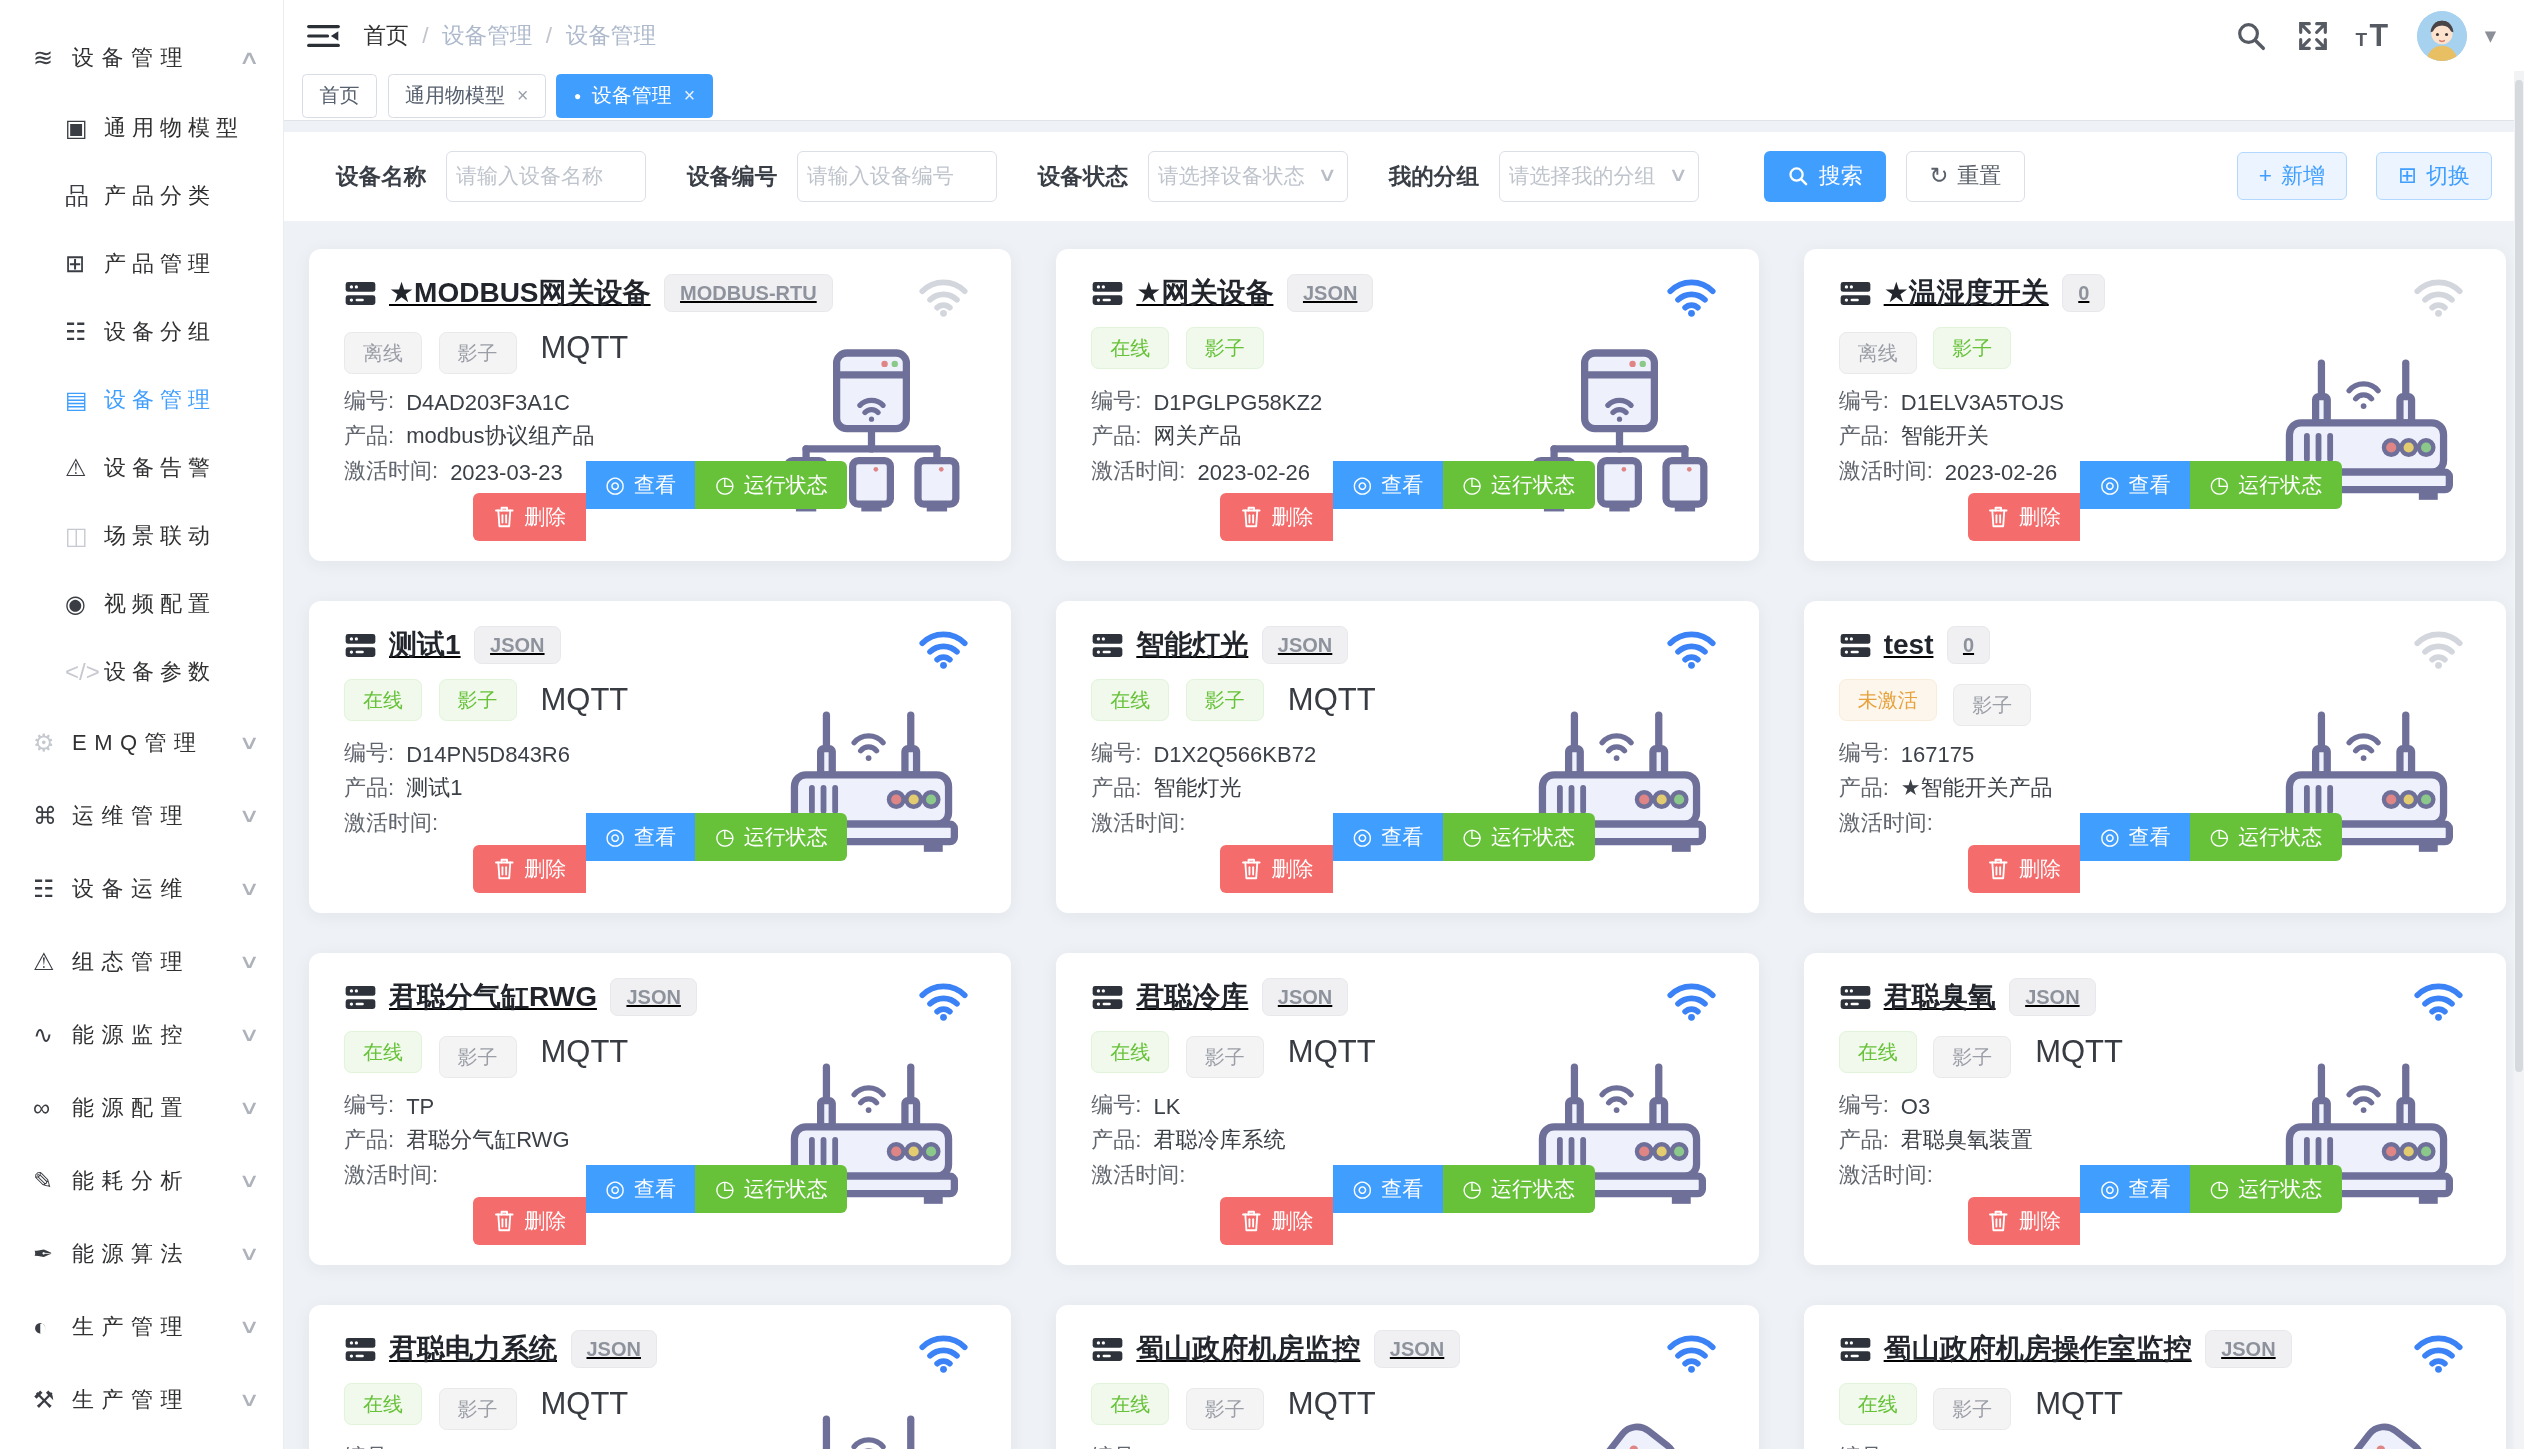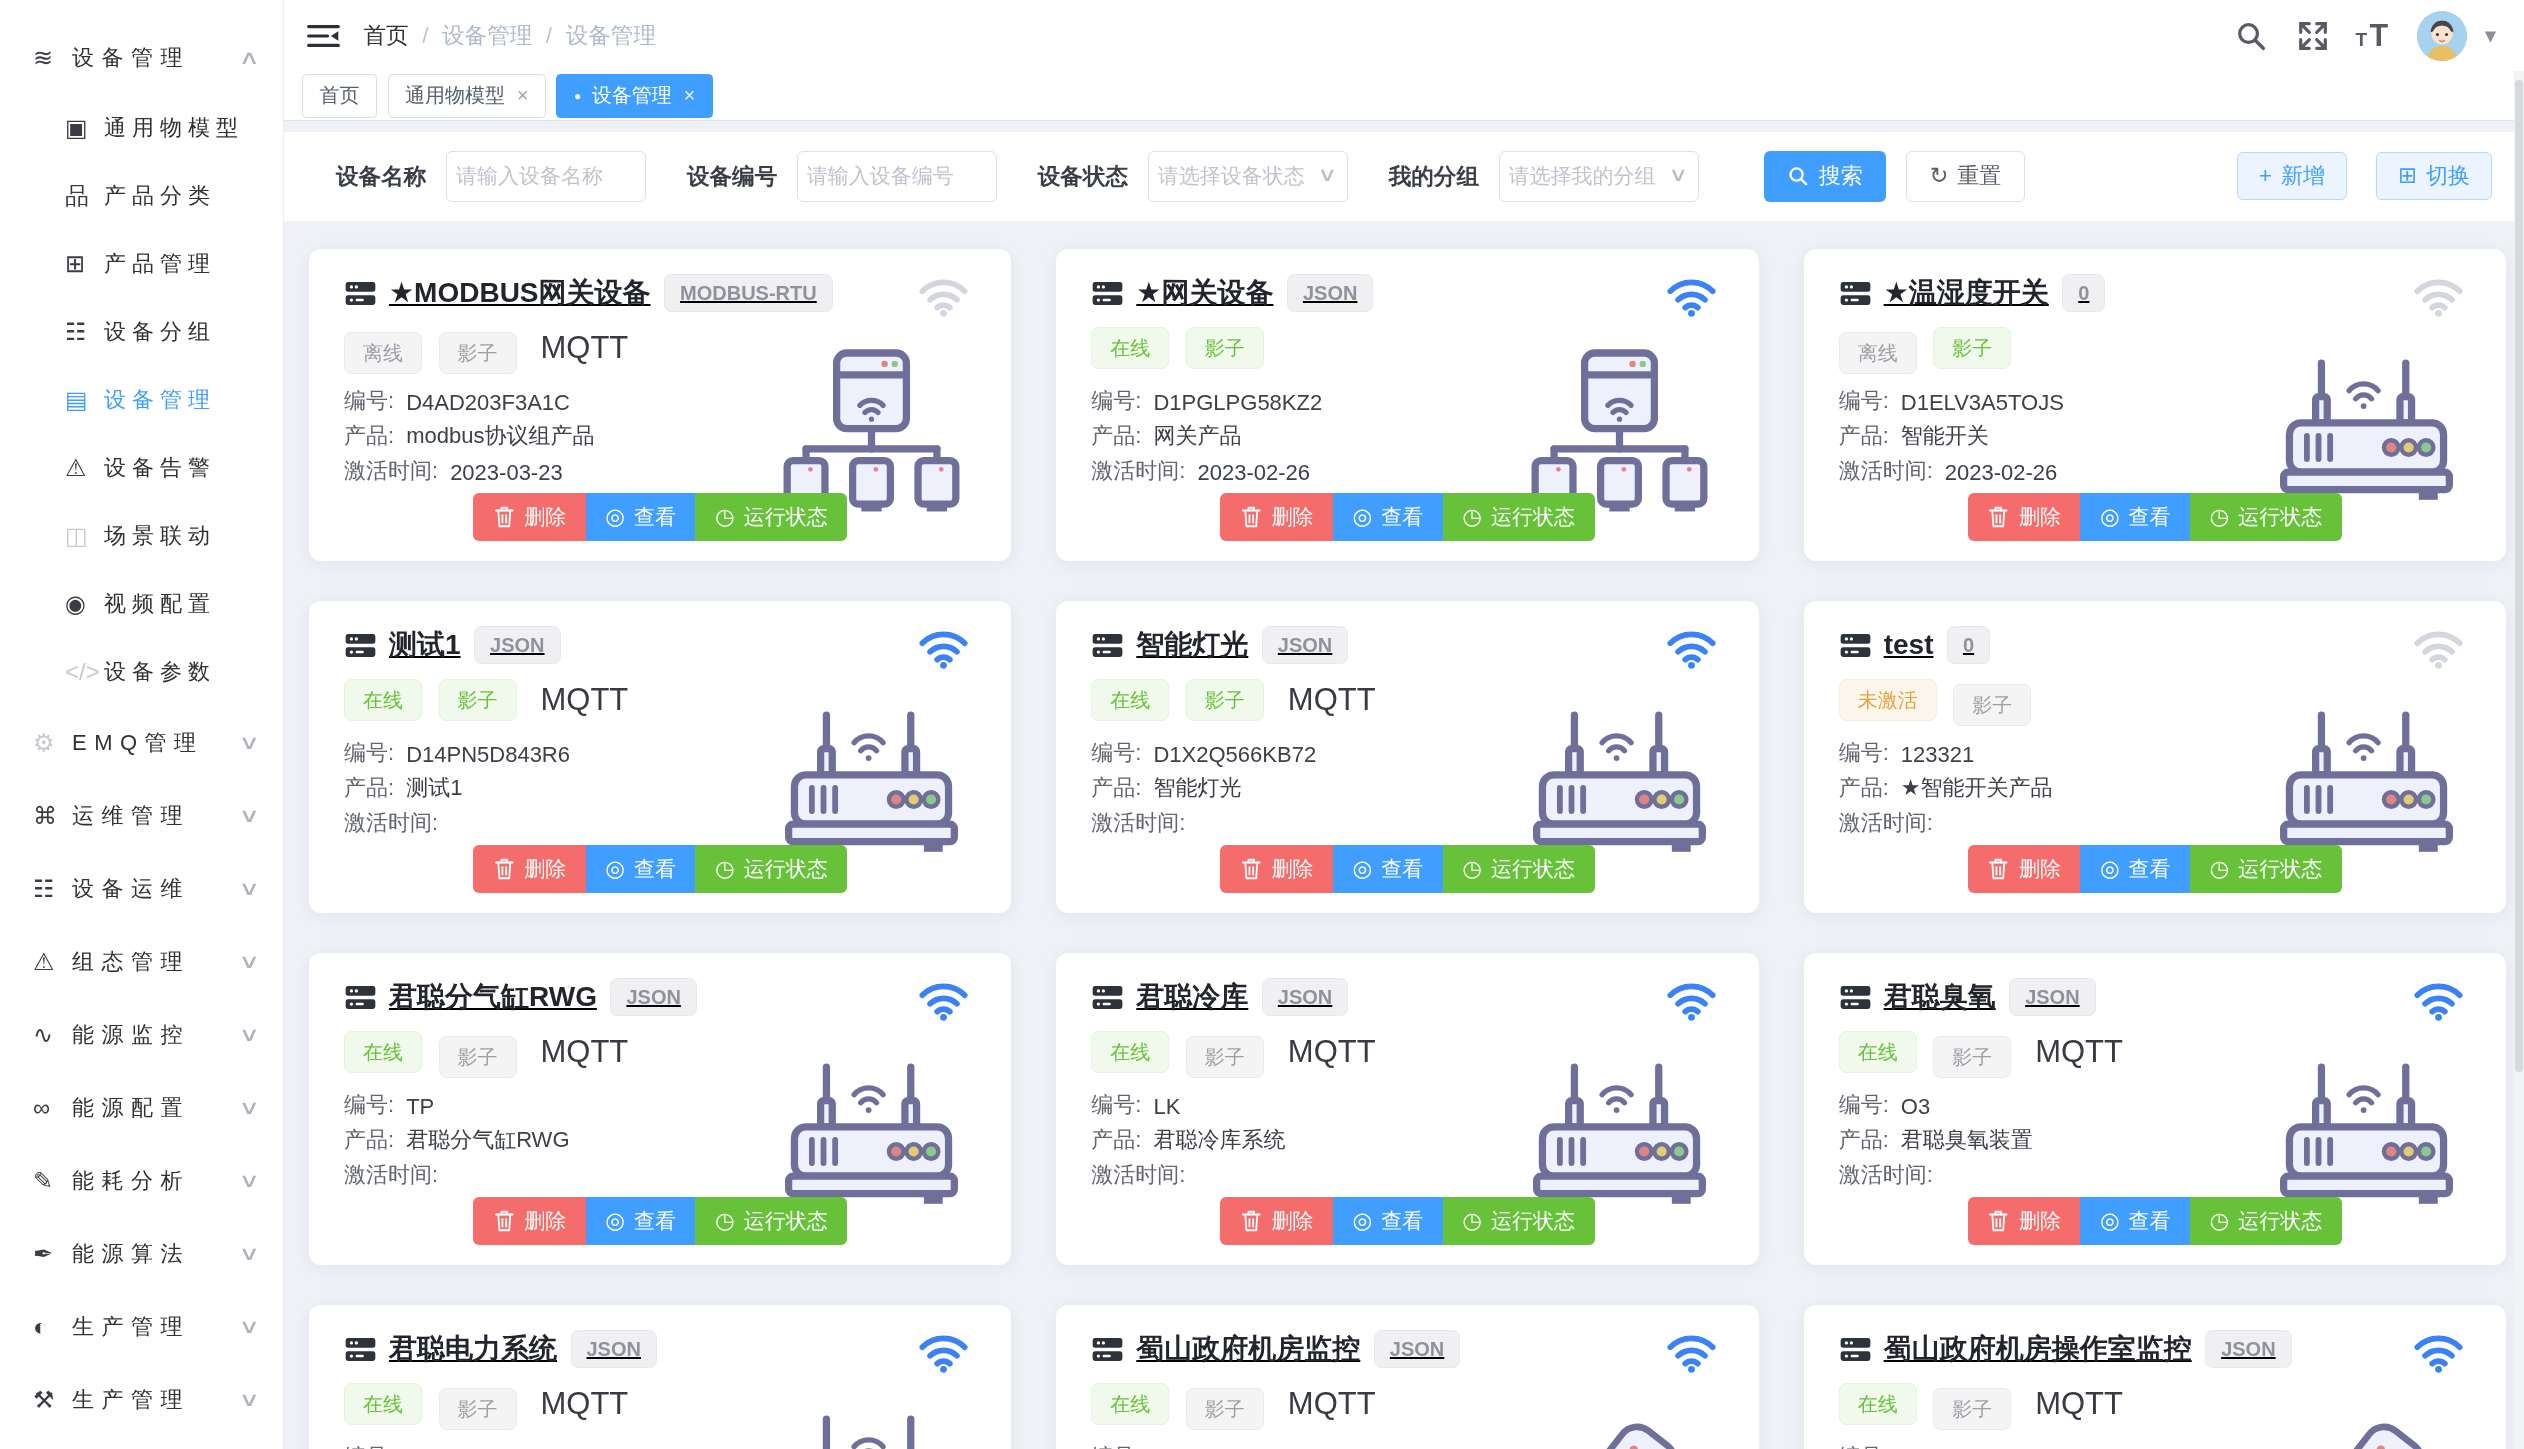--- a/index.html
+++ b/index.html
@@ -93,21 +93,21 @@
   .info-label { color:#61656d; margin-right:12px; white-space:nowrap; }
   .info-value { color:#3c4047; white-space:nowrap; }
   .card-art { position:absolute; right:45px; top:96px; width:189px; height:173px; }
   .card-art svg { width:100%; height:100%; }
   .actions { position:absolute; left:0; right:0; bottom:19.5px; display:flex; justify-content:center; }
   .abtn { display:inline-flex; align-items:center; gap:9px; height:48px; padding:0 19.5px;
     border:none; color:#fff; font-size:21px; cursor:pointer;
     font-family:"Liberation Sans","DejaVu Sans",sans-serif; }
   .abtn:first-child { border-radius:6px 0 0 6px; }
   .abtn:last-child  { border-radius:0 6px 6px 0; }
-  .abtn.danger  { background:#f56c6c; }
+  .abtn.danger  { background:#f56c6c;margin-top:32px; }
   .abtn.primary { background:#409eff; }
   .abtn.success { background:#67c23a; }
   .ab-icon { display:inline-flex; align-items:center; font-size:22.6px; line-height:1; }
   .ab-icon svg { width:22.6px; height:24px; }
 
   
   .scrollbar { position:fixed; top:71px; right:0; bottom:0; width:10.5px; background:#f2f3f5; }
   .scroll-thumb { position:absolute; top:9px; left:1.5px; width:7.5px; height:72%;
     background:#d6d9de; border-radius:4.5px; }
 
@@ -803,21 +803,21 @@
               </span>
     </div>
     <div class="tag-row">
       <span class="tag warning">未激活</span>
               <span class="tag info">影子</span>
 
     </div>
     <div class="info">
       <div class="info-row">
                 <span class="info-label">编号:</span>
-                <span class="info-value">123321</span>
+                <span class="info-value">167175</span>
               </div>
       <div class="info-row">
                 <span class="info-label">产品:</span>
                 <span class="info-value">★智能开关产品</span>
               </div>
       <div class="info-row">
                 <span class="info-label">激活时间:</span>
                 <span class="info-value"></span>
               </div>
     </div>

